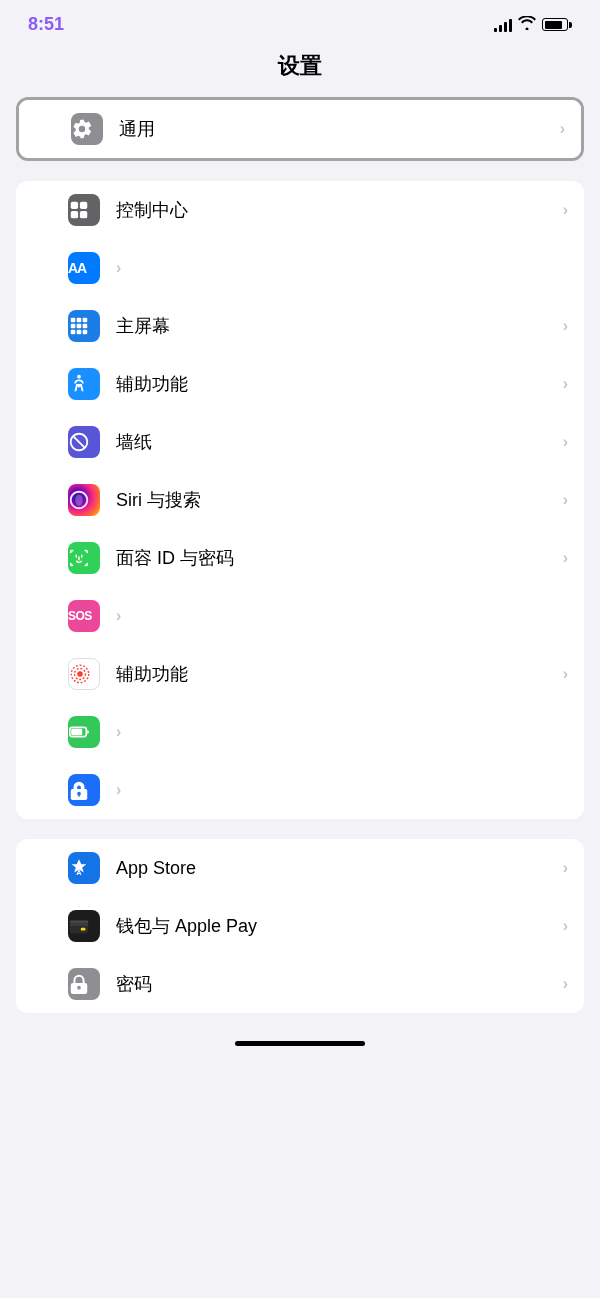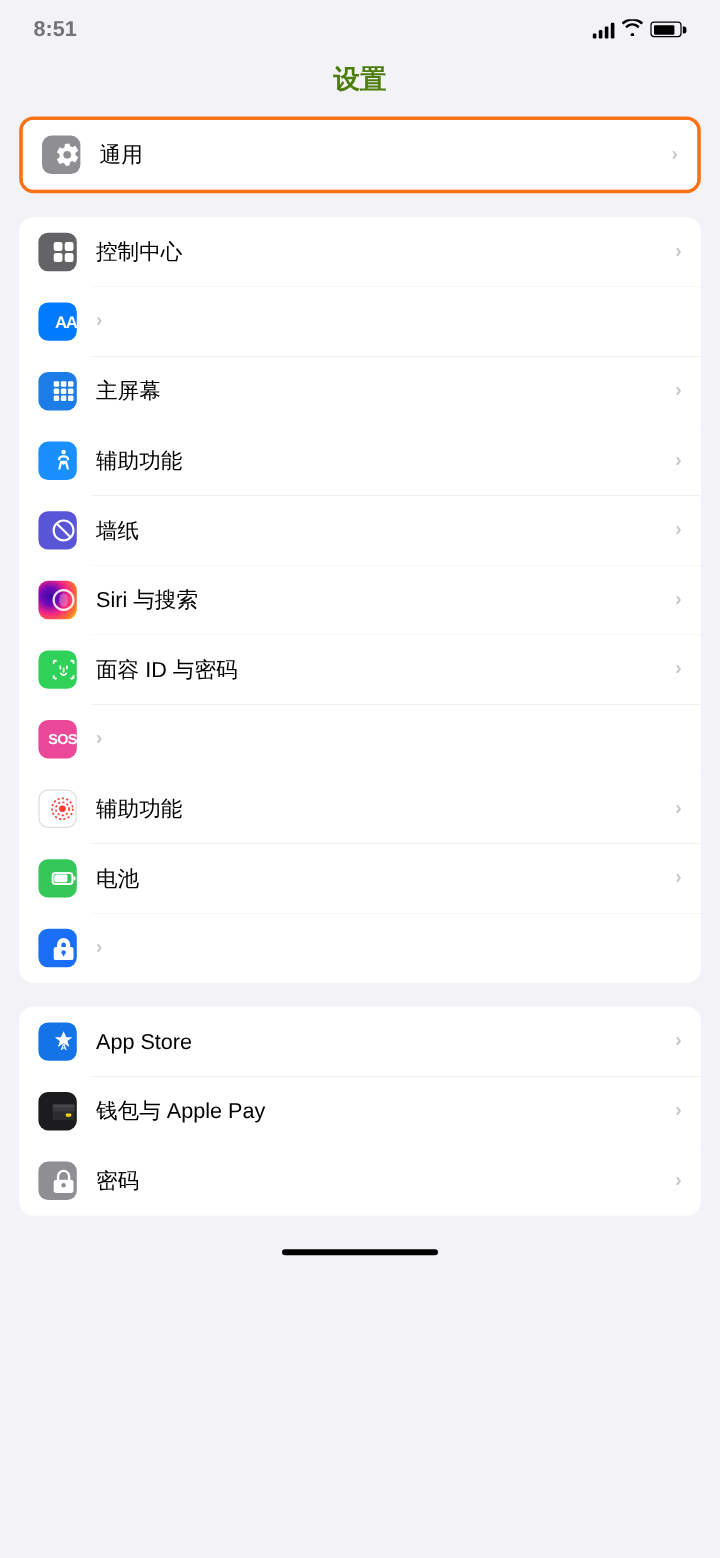--- a/index.html
+++ b/index.html
@@ -17,21 +17,21 @@
     .status-bar {
       display: flex;
       justify-content: space-between;
       align-items: center;
       padding: 14px 28px 8px 28px;
       background: #f2f2f7;
     }
     .status-time {
       font-size: 18px;
       font-weight: 600;
-      color: #737373;
+      color: #8b5cf6;
     }
     .status-icons {
       display: flex;
       align-items: center;
       gap: 6px;
     }
     .signal-bars {
       display: flex;
       align-items: flex-end;
       gap: 2px;
@@ -79,34 +79,34 @@
       background: #000;
       border-radius: 0 2px 2px 0;
       margin-left: 1px;
     }
 
     
     .page-title {
       text-align: center;
       font-size: 22px;
       font-weight: 700;
-      color: #4d7c0f;
+      color: #000000;
       padding: 8px 0 16px;
     }
 
     
     .section {
       background: #fff;
       margin: 0 16px 20px;
       border-radius: 12px;
       overflow: hidden;
     }
 
     .section-highlighted {
-      border: 3px solid #f97316;
+      border: 3px solid #a3a3a3;
     }
 
     .settings-item {
       display: flex;
       align-items: center;
       padding: 12px 16px;
       background: #fff;
       position: relative;
       min-height: 58px;
       cursor: pointer;
@@ -123,22 +123,23 @@
     }
 
     .item-icon {
       width: 32px;
       height: 32px;
       border-radius: 8px;
       margin-right: 16px;
       flex-shrink: 0;
       display: flex;
       align-items: center;
-      justify-content: flex-end;
+      justify-content: flex-start;
       font-size: 18px;
+      margin-left: 36px;
     }
 
     .item-label {
       flex: 1;
       font-size: 18px;
       color: #000;
     }
 
     .item-chevron {
       color: #c7c7cc;
@@ -325,21 +326,20 @@
   </div>
 
   <div class="settings-item">
     <div class="item-icon" style="background:#34c759;">
       <svg class="icon-svg" viewBox="0 0 24 24" fill="white">
         <rect x="2" y="7" width="18" height="10" rx="2.5" fill="none" stroke="white" stroke-width="1.8"></rect>
         <rect x="3.5" y="8.5" width="12" height="7" rx="1.5" fill="white"></rect>
         <path d="M21 10v4a2 2 0 0 0 0-4z" fill="white"></path>
       </svg>
     </div>
-    <span class="item-label">电池</span>
     <span class="item-chevron">›</span>
   </div>
 
   <div class="settings-item">
     <div class="item-icon" style="background:#1a6ef7;">
       <svg class="icon-svg" viewBox="0 0 24 24" fill="white">
         <path d="M10 9v2H6v-2a6 6 0 0 1 12 0v2h-4V9a2 2 0 0 0-4 0z"></path>
         <rect x="3" y="11" width="18" height="12" rx="2" fill="white"></rect>
         <circle cx="12" cy="16" r="2" fill="#1a6ef7"></circle>
         <rect x="11.3" y="16.5" width="1.4" height="3" rx="0.7" fill="#1a6ef7"></rect>

